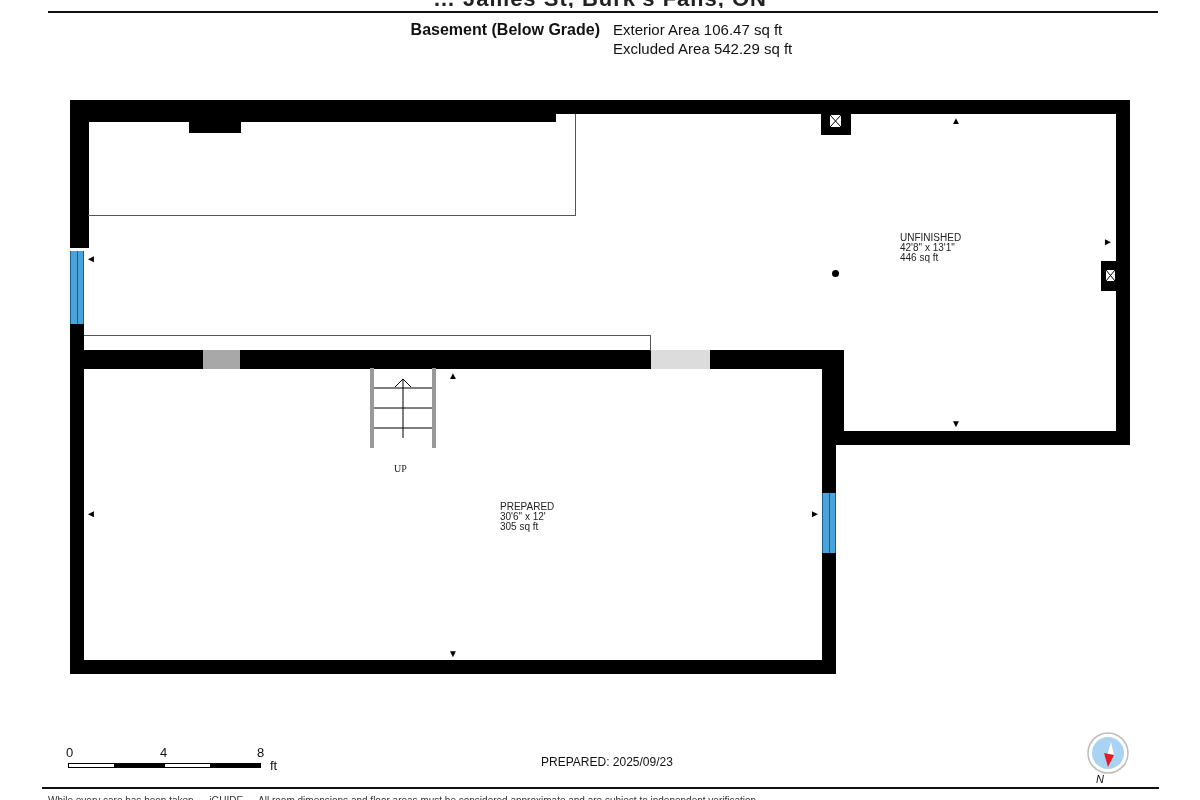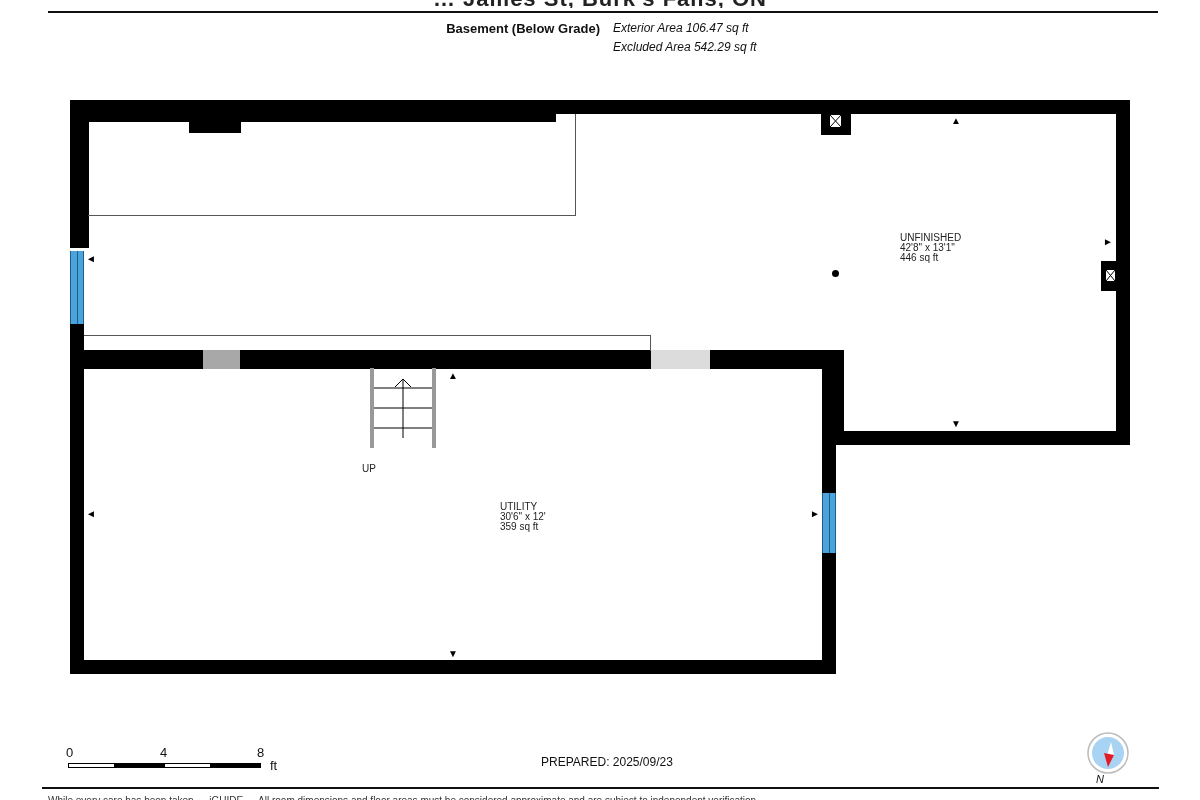--- a/index.html
+++ b/index.html
@@ -1,22 +1,22 @@
 <!DOCTYPE html>
 <html><head>
 <meta charset="utf-8">
 <style>
   html, body { margin: 0; padding: 0; background: #ffffff; }
   body { width: 1200px; height: 800px; position: relative; overflow: hidden; font-family: "Liberation Sans", sans-serif; color: #111; }
   .abs { position: absolute; }
   .title-clip { left: 0; top: 0; width: 1200px; height: 8px; overflow: hidden; }
   .title-clip span { position: absolute; top: -14px; left: 0; width: 1200px; text-align: center; font-size: 22px; font-weight: bold; color: #222; letter-spacing: 1px; }
   .rule { background: #111; }
-  .hdr-level { left: 300px; top: 21px; width: 300px; text-align: right; font-size: 13px; font-weight: bold; }
-  .hdr-area { left: 613px; font-size: 12px; font-style: italic; }
+  .hdr-level { left: 300px; top: 21px; width: 300px; text-align: right; font-size: 16px; font-weight: bold; }
+  .hdr-area { left: 613px; font-size: 15px; }
   .wall { background: #000; }
   .thin { border: 1.5px solid #555; box-sizing: border-box; background: transparent; }
   .win { background: #4aa3db; border-left: 1px solid #1d5f8a; border-right: 1px solid #1d5f8a; box-sizing: border-box; }
   .win::after { content: ""; position: absolute; left: 50%; top: 0; bottom: 0; border-left: 1px solid #1d5f8a; }
   .door-grey { background: #a8a8a8; }
   .door-light { background: #dcdcdc; }
   .room-label { font-size: 10px; line-height: 10px; color: #222; }
   .arrow { font-size: 10px; line-height: 10px; color: #000; }
   .vent { background: #000; }
   .vent svg { display: block; }
@@ -85,31 +85,31 @@
 
   <div class="abs stairs">
     <svg width="58" height="80">
       <line x1="0" y1="20" x2="58" y2="20" stroke="#000" stroke-width="1"></line>
       <line x1="0" y1="40" x2="58" y2="40" stroke="#000" stroke-width="1"></line>
       <line x1="0" y1="60" x2="58" y2="60" stroke="#000" stroke-width="1"></line>
       <line x1="29" y1="70" x2="29" y2="12" stroke="#000" stroke-width="1"></line>
       <polyline points="21,19 29,11 37,19" fill="none" stroke="#000" stroke-width="1"></polyline>
     </svg>
   </div>
-  <div class="abs room-label" style="left:362px;top:464px;width:40px;">UP</div>
+  <div class="abs room-label" style="left:394px;top:464px;width:40px;font-family:Liberation Serif, serif;">UP</div>
 
   <div class="abs room-label" style="left:900px;top:233px;width:120px;">
     <div>UNFINISHED</div>
     <div>42'8" x 13'1"</div>
     <div>446 sq ft</div>
   </div>
   <div class="abs room-label" style="left:500px;top:502px;width:120px;">
-    <div>UTILITY</div>
+    <div>PREPARED</div>
     <div>30'6" x 12'</div>
-    <div>359 sq ft</div>
+    <div>305 sq ft</div>
   </div>
 
   <div class="abs arrow" style="left:951px;top:116px;">▲</div>
   <div class="abs arrow" style="left:951px;top:419px;">▼</div>
   <div class="abs arrow" style="left:1103px;top:237px;">►</div>
   <div class="abs arrow" style="left:86px;top:254px;">◄</div>
   <div class="abs arrow" style="left:448px;top:371px;">▲</div>
   <div class="abs arrow" style="left:86px;top:509px;">◄</div>
   <div class="abs arrow" style="left:810px;top:509px;">►</div>
   <div class="abs arrow" style="left:448px;top:649px;">▼</div>

